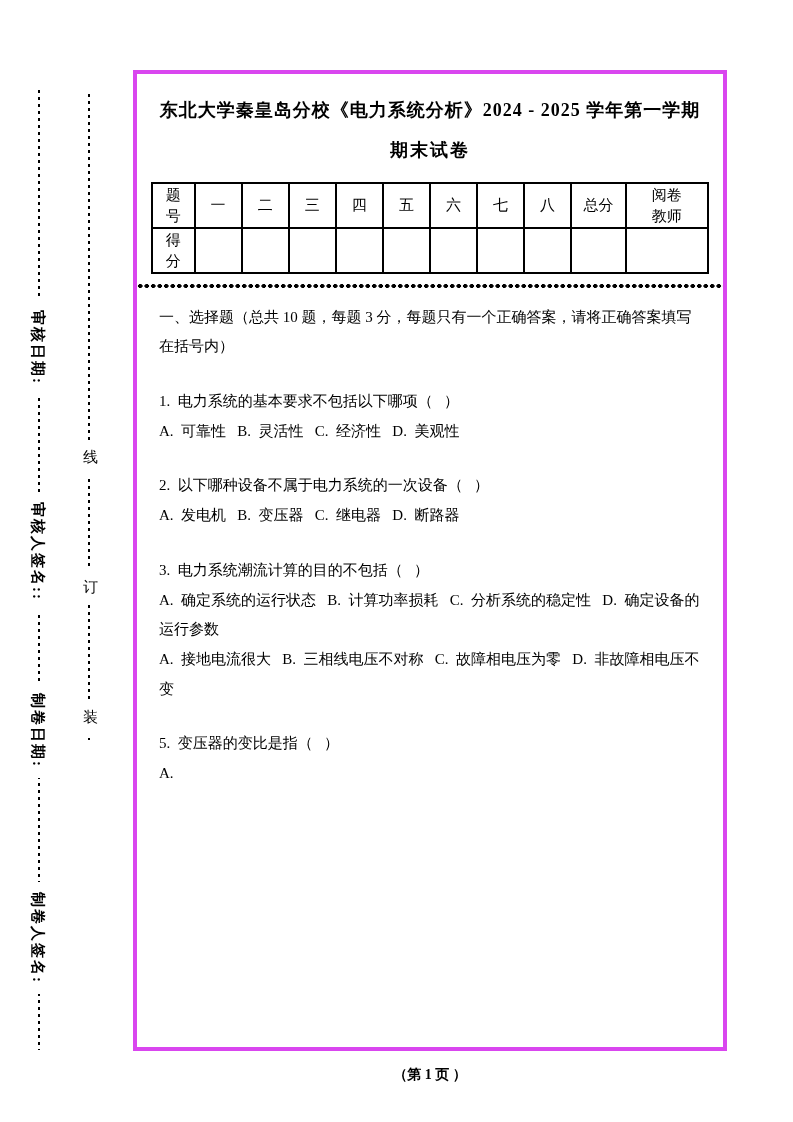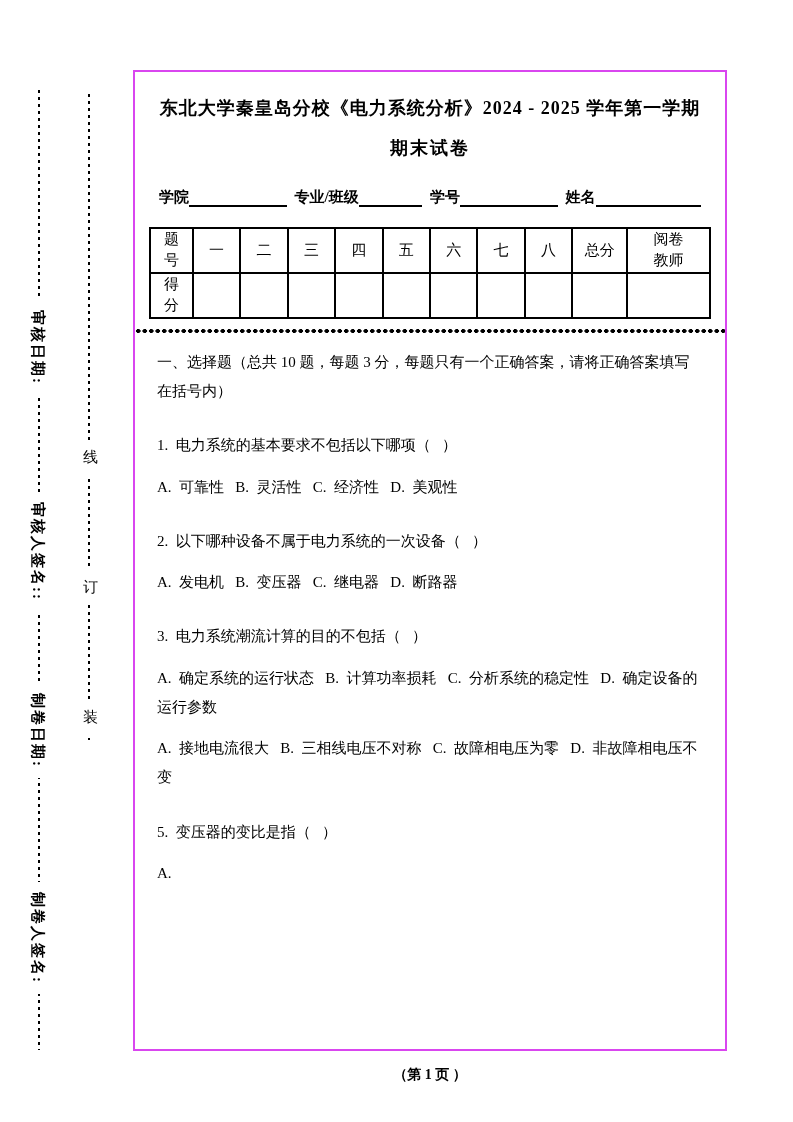--- a/index.html
+++ b/index.html
@@ -52,21 +52,21 @@
   }
   #bchar-0 { top: 440px; }
   #bchar-1 { top: 570px; }
   #bchar-2 { top: 700px; }
 
   
   .paper {
     position: absolute;
     left: 133px; top: 70px;
     width: 594px; height: 981px;
-    border: 2px solid #d946ef;
+    border: 4px solid #d946ef;
     box-sizing: border-box;
     padding: 14px 14px 0 14px;
   }
   .title-line1 {
     margin-top: 10px;
     text-align: center;
     font-size: 18px;
     font-weight: bold;
     letter-spacing: 1px;
   }
@@ -123,21 +123,21 @@
     background-repeat: repeat-x;
     background-position: left center;
   }
 
   .content {
     padding: 14px 8px 0 8px;
     font-size: 15px;
   }
   .section-title { line-height: 1.95; white-space: pre-wrap; }
   .q-line  { margin-top: 25px; line-height: 1.95; white-space: pre-wrap; }
-  .opt-line { margin-top: 12px; line-height: 1.95; white-space: pre-wrap; }
+  .opt-line { margin-top: 1px; line-height: 1.95; white-space: pre-wrap; }
 
   .page-footer {
     position: absolute;
     left: 133px; top: 1066px;
     width: 594px;
     text-align: center;
     font-size: 14px;
     font-weight: bold;
   }
 </style>
@@ -154,38 +154,20 @@
 
 <div class="bind-char" id="bchar-0">线</div>
 <div class="bind-char" id="bchar-1">订</div>
 <div class="bind-char" id="bchar-2">装</div>
 
 <div class="paper">
 
   <div class="title-line1">东北大学秦皇岛分校《电力系统分析》2024 - 2025 学年第一学期</div>
   <div class="title-line2">期末试卷</div>
 
-  <div class="info-row">
-    <div class="info-field">
-      <span class="flabel">学院</span>
-      <span class="blank"></span>
-    </div>
-    <div class="info-field">
-      <span class="flabel">专业/班级</span>
-      <span class="blank"></span>
-    </div>
-    <div class="info-field">
-      <span class="flabel">学号</span>
-      <span class="blank"></span>
-    </div>
-    <div class="info-field">
-      <span class="flabel">姓名</span>
-      <span class="blank"></span>
-    </div>
-  </div>
 
   <table class="score-table">
     <colgroup>
       <col style="width:7.5%">
         <col style="width:8.3%">
         <col style="width:8.3%">
         <col style="width:8.3%">
       <col style="width:8.3%">
         <col style="width:8.3%">
         <col style="width:8.3%">

